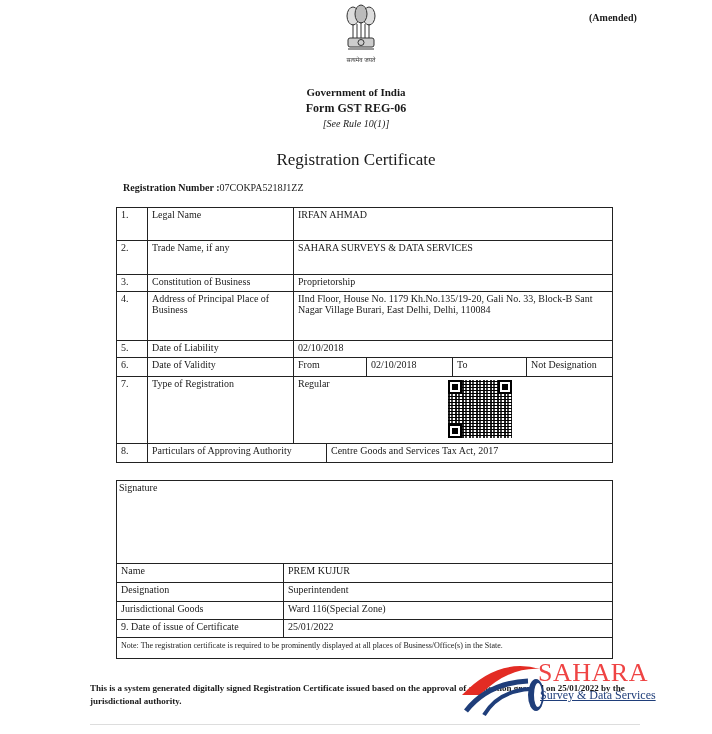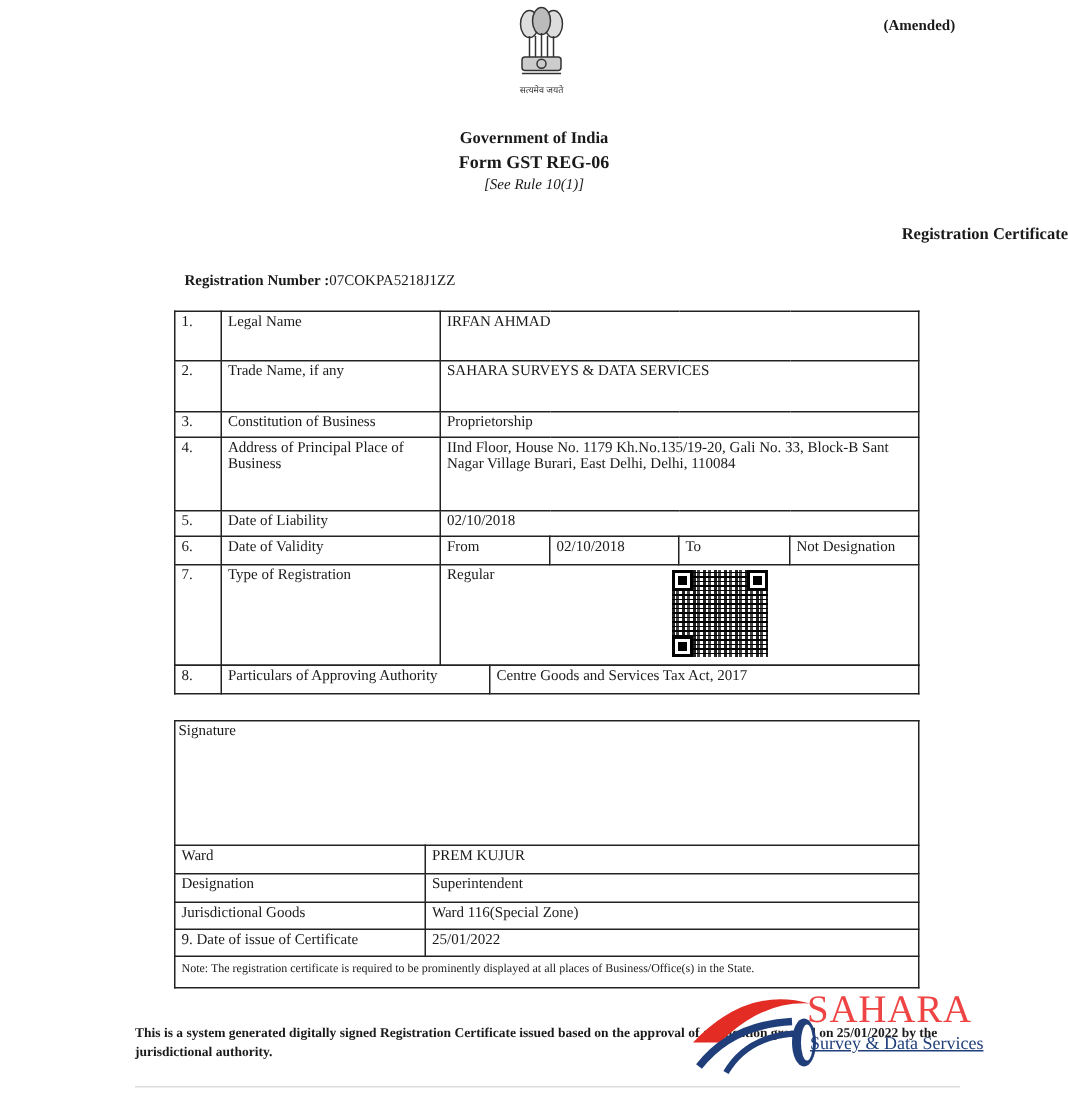--- a/index.html
+++ b/index.html
@@ -5,21 +5,21 @@
   html, body { margin:0; padding:0; background:#ffffff; }
   body { width:712px; height:734px; position:relative; overflow:hidden; font-family:"Liberation Serif", "DejaVu Serif", serif; color:#1a1a1a; }
   .abs { position:absolute; }
   .emblem { left:343px; top:4px; width:36px; height:52px; }
   .emblem-caption { left:335px; top:56px; width:52px; text-align:center; font-size:6px; color:#333; }
   .amended { left:589px; top:12px; font-size:10px; font-weight:bold; }
   .center-block { left:0; width:712px; text-align:center; }
   .gov { top:86px; font-size:11px; font-weight:bold;text-align:center; }
   .form { top:101px; font-size:12px; font-weight:bold; }
   .rule { top:118px; font-size:10px; font-style:italic; }
-  .rc-title { top:150px; font-size:11px; font-weight:bold;text-align:right; }
+  .rc-title { top:150px; font-size:17px; font-weight:normal; }
   .regno { left:123px; top:182px; font-size:10px; }
   .regno b { font-weight:bold; }
 
   table { border-collapse:collapse; position:absolute; font-size:10px; }
   td { border:1.5px solid #222; vertical-align:top; padding:2px 4px; line-height:1.05; }
   .t1 { left:116px; top:207px; width:497px; }
   .t1 td.num { width:22px; }
   .t1 td.lbl { width:137px; }
 
   .qr { display:block; width:64px; height:58px; margin-left:150px; margin-top:-10px;
@@ -125,21 +125,21 @@
   </tr>
 </tbody>
   </table>
 
 <table class="t2">
   <tbody>
       <tr>
     <td colspan="2" class="sig">Signature</td>
   </tr>
   <tr style="height:19px;">
-    <td class="l">Ward</td>
+    <td class="l">Name</td>
     <td>PREM KUJUR</td>
   </tr>
   <tr style="height:19px;">
     <td class="l">Designation</td>
     <td>Superintendent</td>
   </tr>
   <tr style="height:18px;">
     <td class="l">Jurisdictional Goods</td>
     <td>Ward 116(Special Zone)</td>
   </tr>

